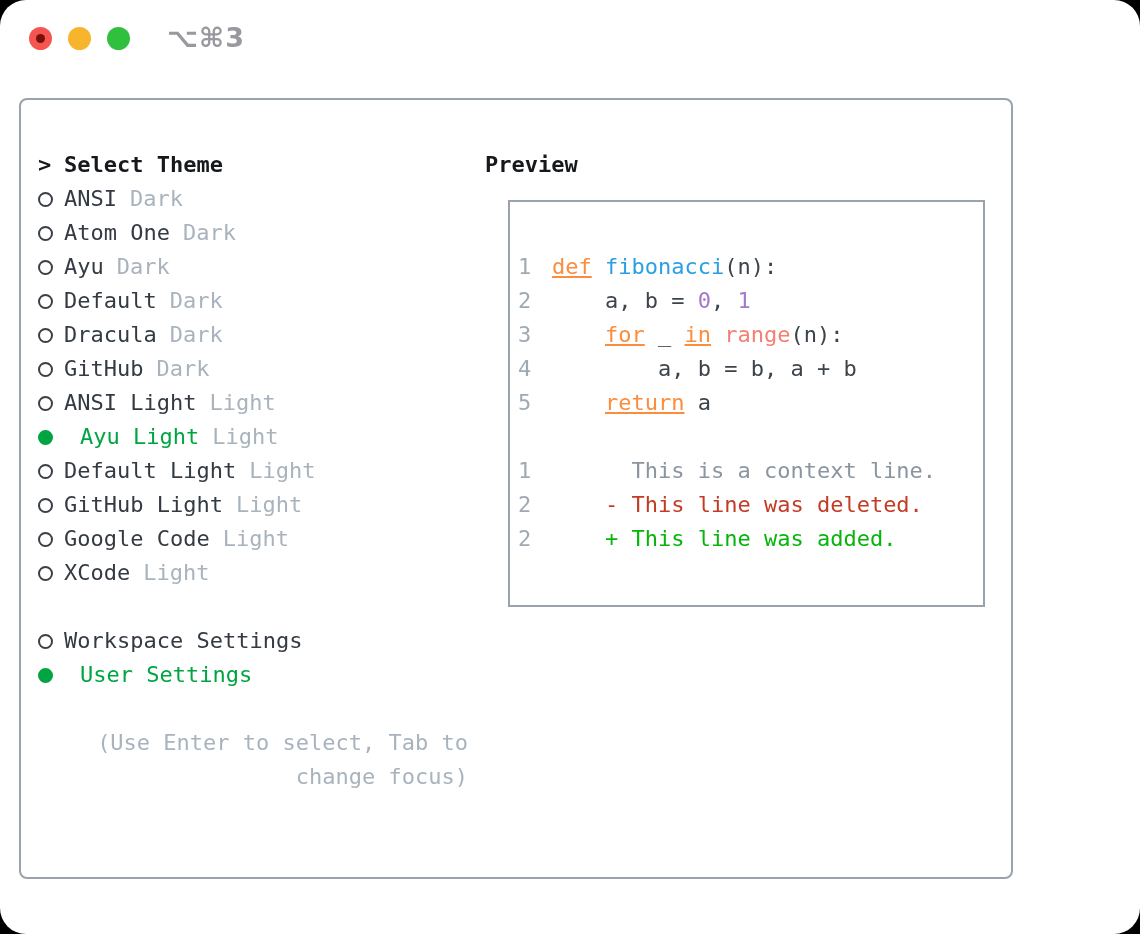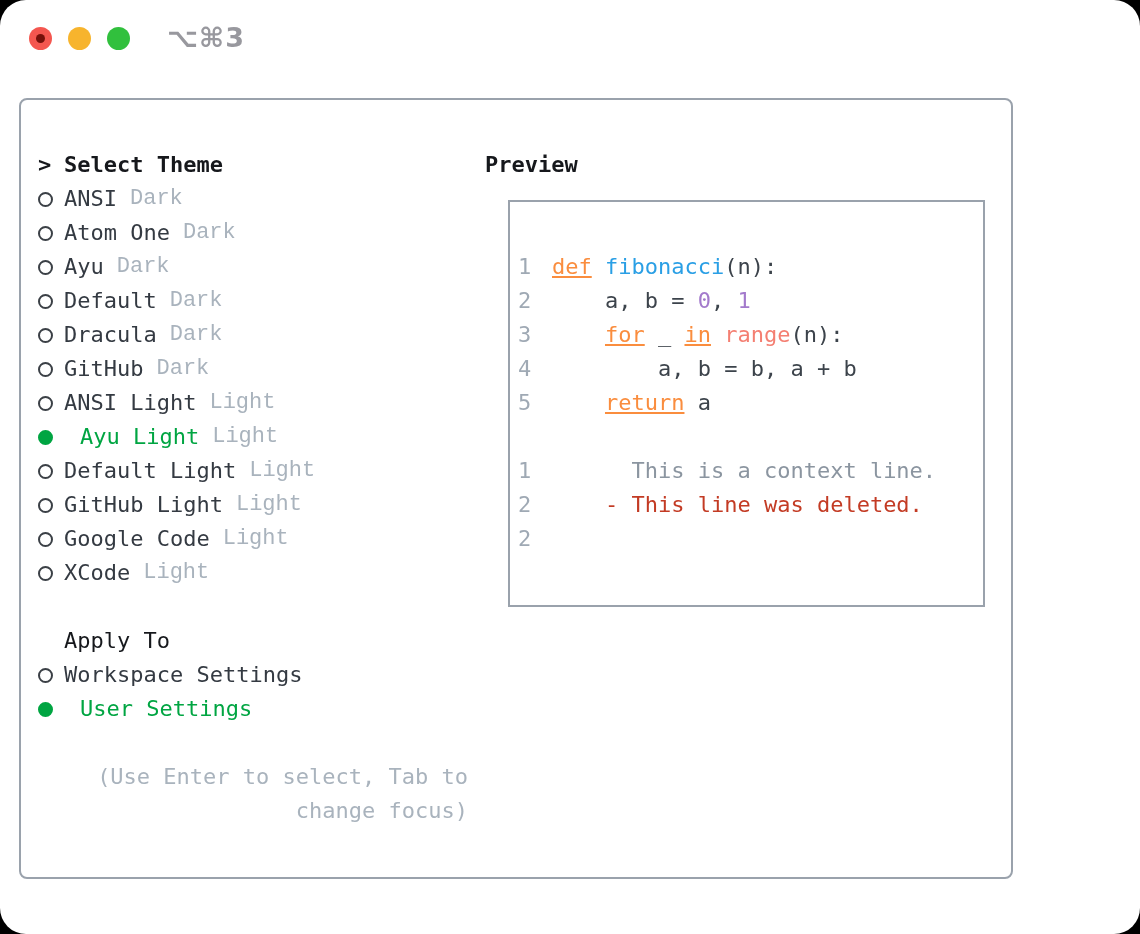--- a/index.html
+++ b/index.html
@@ -25,21 +25,21 @@
     border:2px solid var(--border-gray);border-radius:8px;background:#fff;
   }
   
   .left-col{position:absolute;left:17px;top:48px;width:440px;}
   .row{display:flex;align-items:center;height:34px;font-size:22px;line-height:34px;color:var(--name-dark);}
   .icon-col{width:26px;flex:none;display:flex;align-items:center;}
   .radio{width:15px;height:15px;box-sizing:border-box;border:2px solid #3b4046;border-radius:50%;}
   .row.selected .radio{background:var(--green);border-color:var(--green);}
   .row.selected .t-name{color:var(--green);margin-left:16px;}
   .t-name{white-space:pre;}
-  .t-tag{white-space:pre;color:var(--muted);margin-left:13px;font-family:Liberation Mono, monospace;}
+  .t-tag{white-space:pre;color:var(--muted);margin-left:13px;}
   .hdr-text{font-weight:bold;color:var(--text-dark);}
   .prompt{font-weight:bold;color:var(--text-dark);}
   .subhdr-text{color:var(--text-dark);}
   .apply-block{margin-top:34px;}
   .hint{
     margin-top:34px;width:430px;font-size:22px;line-height:34px;color:var(--muted);text-align:right;
   }
   
   .preview-title{
     position:absolute;left:464px;top:48px;height:34px;font-size:22px;line-height:34px;
@@ -167,24 +167,20 @@
           <div class="row">
     <span class="icon-col">
               <span class="radio"></span>
             </span>
     <span class="t-name">XCode</span>
     <span class="t-tag">Light</span>
   </div>
         </div>
 
       <div class="apply-block">
-        <div class="row">
-          <span class="icon-col"></span>
-          <span class="subhdr-text">Apply To</span>
-        </div>
         <div id="apply-list">
             <div class="row">
     <span class="icon-col">
                 <span class="radio"></span>
               </span>
     <span class="t-name">Workspace Settings</span>
   </div>
             <div class="row selected">
     <span class="icon-col">
                 <span class="radio"></span>
@@ -228,18 +224,19 @@
           <div class="code-line">
     <span class="ln">1</span>
     <span class="code"><span class="tok-context">      This is a context line.</span></span>
   </div>
           <div class="code-line">
     <span class="ln">2</span>
     <span class="code"><span class="tok-deleted">    - This line was deleted.</span></span>
   </div>
           <div class="code-line">
     <span class="ln">2</span>
+    <span class="code"><span class="tok-added">    + This line was added.</span></span>
   </div>
         </div>
     </div>
 
   </div>
 </div>
 
 </body></html>

